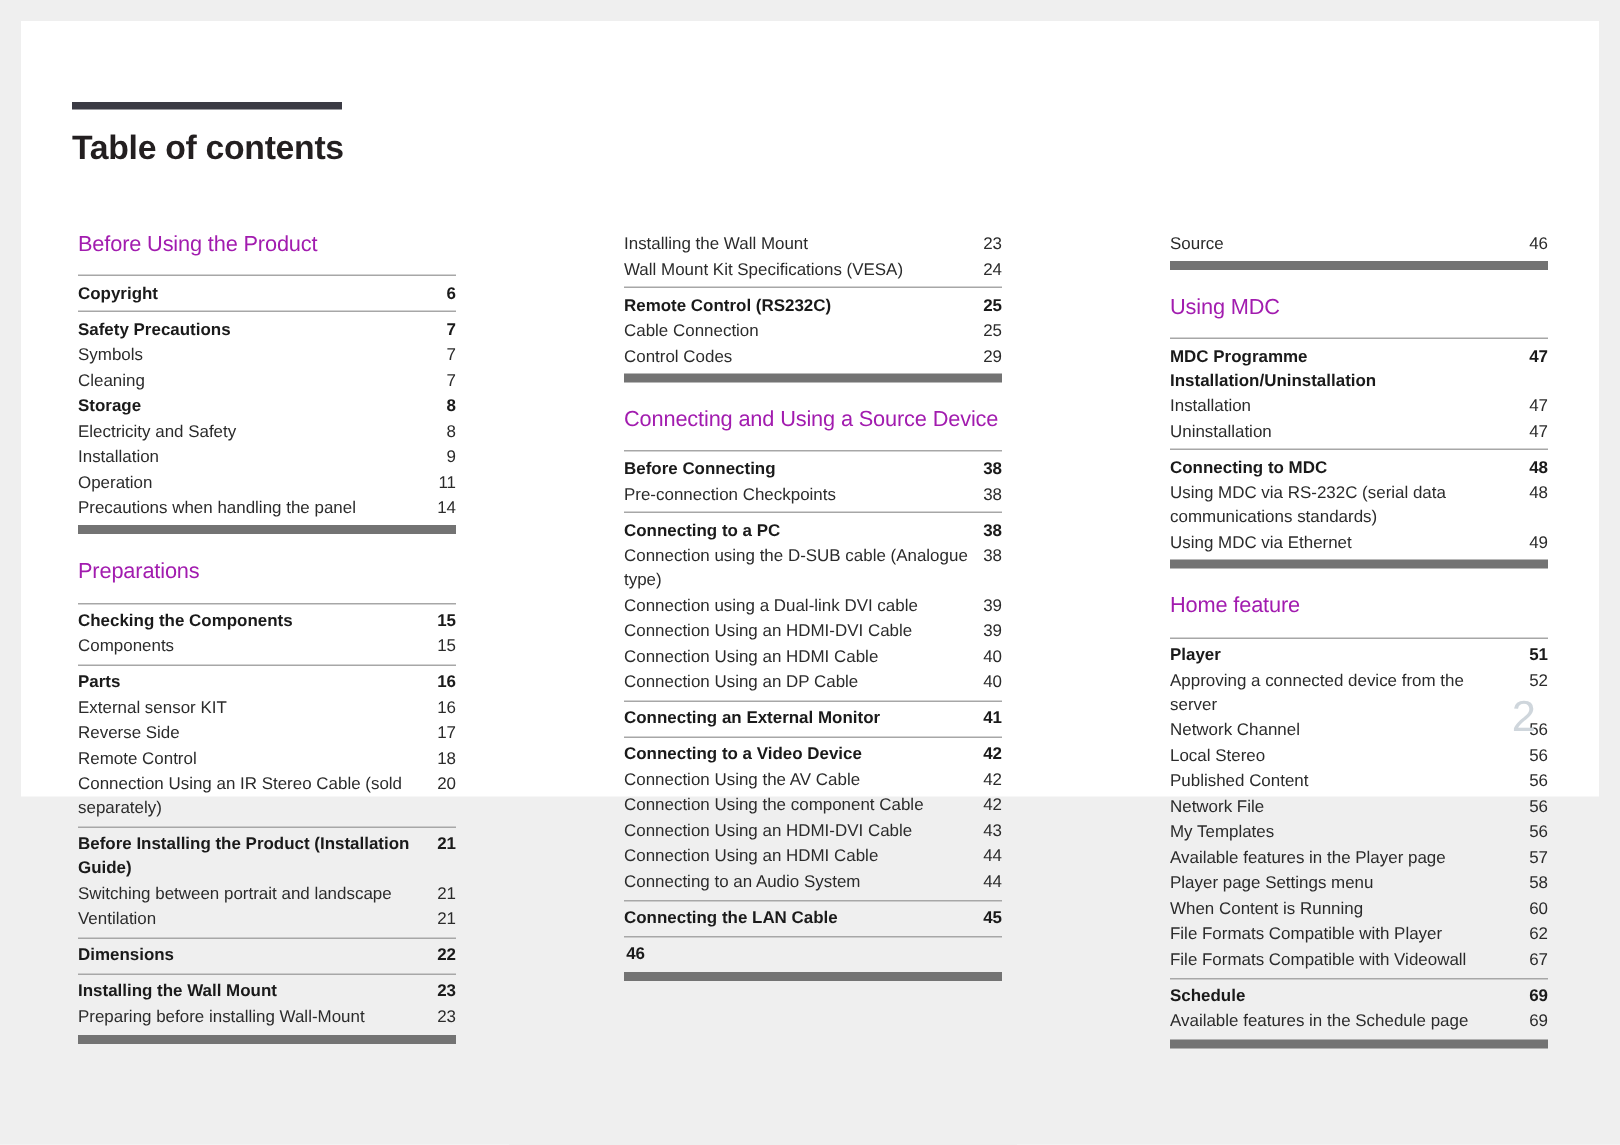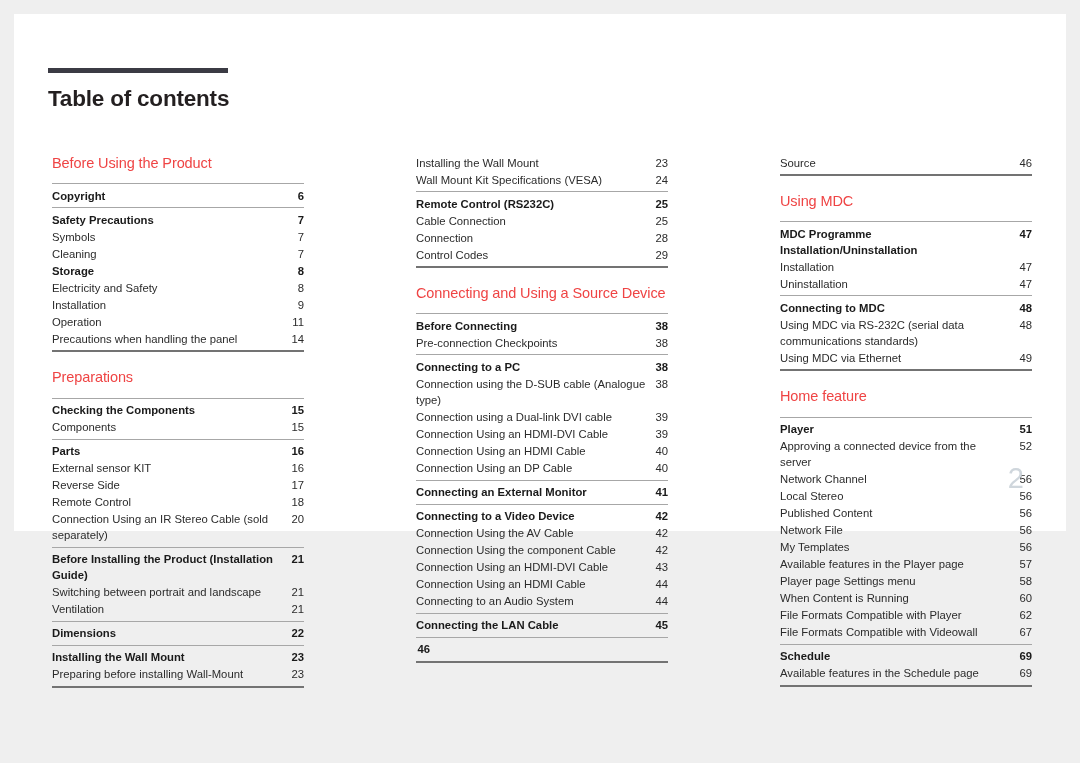--- a/index.html
+++ b/index.html
@@ -50,38 +50,38 @@
   }
   #col-1 { left: 38px; }
   #col-2 { left: 402px; }
   #col-3 { left: 766px; }
 
   
   .section {
     margin-bottom: 0;
   }
   .section-heading {
-    color: #ef4444;
+    color: #a21caf;
     font-size: 14.5px;
     font-weight: normal;
     line-height: 1.32;
     letter-spacing: -0.1px;
     padding-top: 16px;
     padding-bottom: 10px;
   }
   .section:first-child > .section-heading { padding-top: 0; }
   .section-heading.blank { visibility: hidden; height: 0; padding: 0; }
 
   
   .group {
     border-top: 1px solid #a7a7a7;
     padding-top: 3px;
     padding-bottom: 3px;
   }
-  .group.last { border-bottom: 2px solid #737373; }
+  .group.last { border-bottom: 6px solid #737373; }
 
   
   .group.norule { border-top: none; padding-top: 0; }
 
   
   .entry {
     display: flex;
     align-items: flex-start;
     justify-content: space-between;
     line-height: 1.42;
@@ -257,24 +257,20 @@
         <div class="group last">
           <div class="entry chapter wrap">
             <span class="label">Remote Control (RS232C)</span>
             <span class="page">25</span>
           </div>
           <div class="entry wrap">
             <span class="label">Cable Connection</span>
             <span class="page">25</span>
           </div>
           <div class="entry wrap">
-            <span class="label">Connection</span>
-            <span class="page">28</span>
-          </div>
-          <div class="entry wrap">
             <span class="label">Control Codes</span>
             <span class="page">29</span>
           </div>
         </div>
       </div>
       <div class="section">
         <div class="section-heading">Connecting and Using a Source Device</div>
         <div class="group">
           <div class="entry chapter wrap">
             <span class="label">Before Connecting</span>

